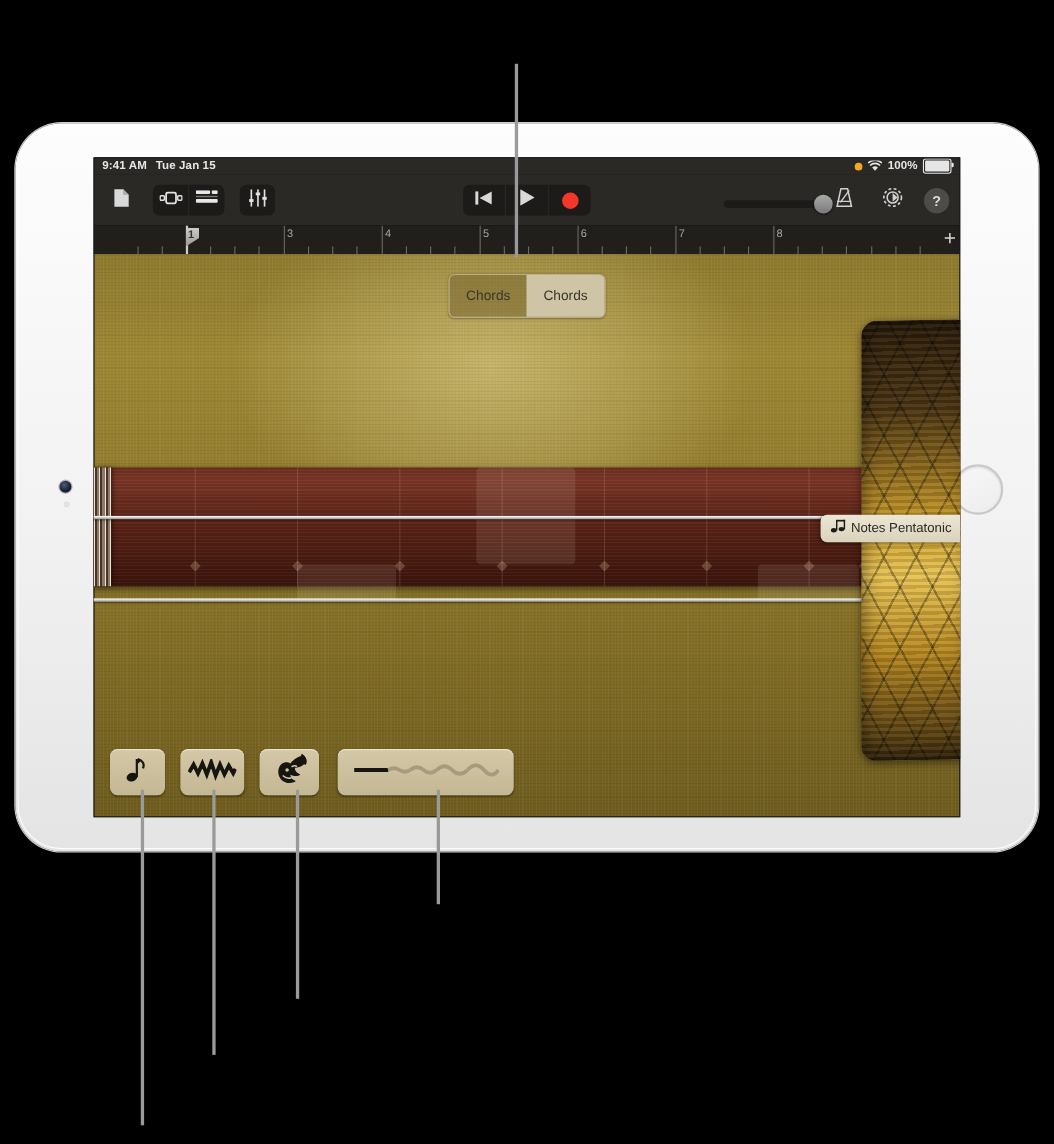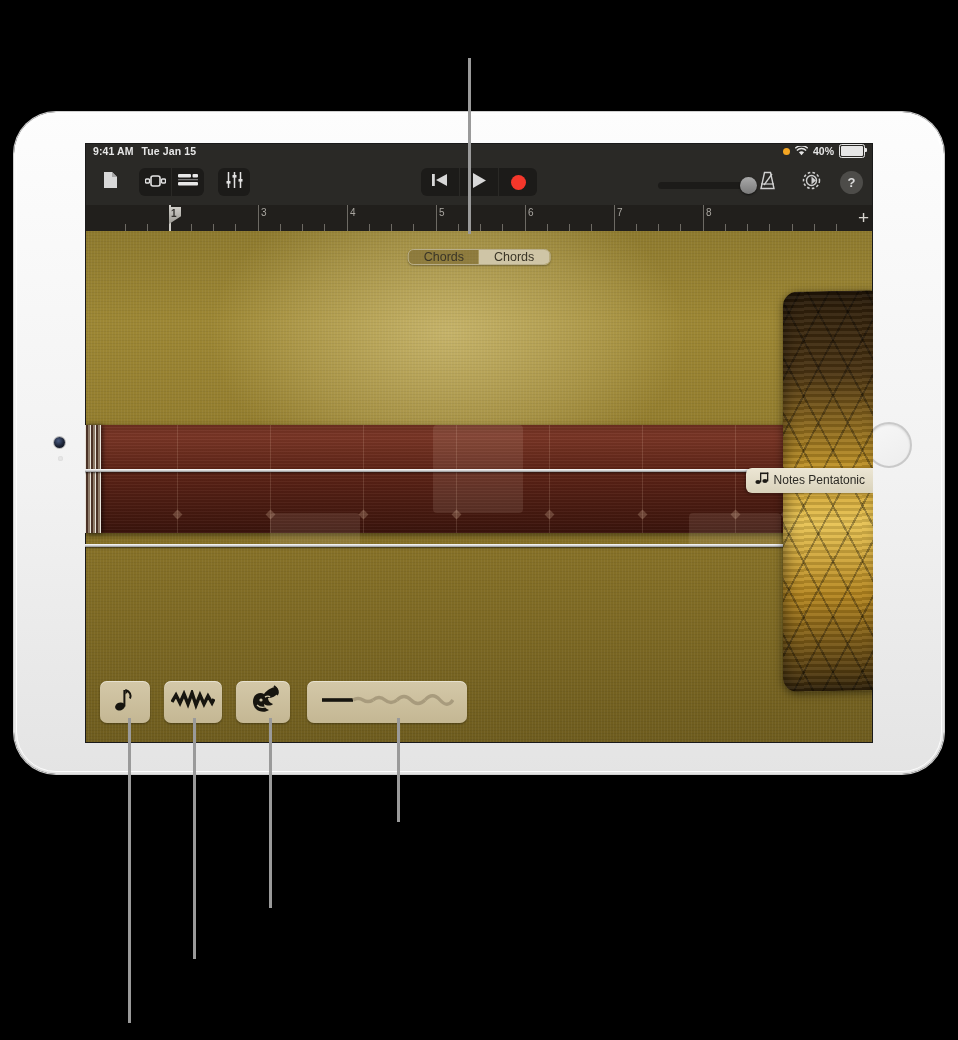--- a/index.html
+++ b/index.html
@@ -86,21 +86,21 @@
   }
   .weave{position:absolute;inset:0;
         background-image:
           repeating-linear-gradient(90deg, rgba(255,255,255,.045) 0 1px, rgba(0,0,0,0) 1px 3px),
           repeating-linear-gradient(0deg, rgba(0,0,0,.05) 0 1px, rgba(0,0,0,0) 1px 3px);
         pointer-events:none;}
 
   .segctl{position:absolute;left:50%;top:18px;transform:translateX(-50%);
         display:flex;border:1px solid #b9ae8a;border-radius:6px;overflow:hidden;z-index:12;
         box-shadow:0 1px 2px rgba(0,0,0,.3);}
-  .segctl div{padding:0 15px;font-size:12.5px;color:#3a3527;text-align:center;}
+  .segctl div{padding:12px 15px;font-size:12.5px;color:#3a3527;text-align:center;}
   .seg-off{background:rgba(120,102,50,.55);color:#e5dfc8;}
   .seg-on{background:#cfc5a6;}
 
   .scale-tab{position:absolute;right:0;top:237px;z-index:14;
         background:linear-gradient(180deg,#ece6d4,#d9d2bb);
         border-radius:6px 0 0 6px;padding:4px 8px 5px 9px;
         font-size:12px;color:#2c2a25;display:flex;align-items:center;gap:5px;
         box-shadow:-1px 1px 3px rgba(0,0,0,.35);}
 
   
@@ -165,21 +165,21 @@
         </div>
         <div class="sb-right">
           <span class="dot-orange"></span>
           <span class="wifi">
             <svg width="13" height="10" viewBox="0 0 13 10">
               <path d="M6.5 9.2 L3.9 6.3 a3.9 3.9 0 0 1 5.2 0 Z" fill="#e6e6e6"></path>
               <path d="M1.9 4.4 a6.6 6.6 0 0 1 9.2 0" stroke="#e6e6e6" stroke-width="1.4" fill="none"></path>
               <path d="M0.2 2.2 a9.2 9.2 0 0 1 12.6 0" stroke="#e6e6e6" stroke-width="1.4" fill="none"></path>
             </svg>
           </span>
-          <span>40%</span>
+          <span>100%</span>
           <span class="batt">
               <i></i>
             </span>
         </div>
       </div>
 
       <div class="toolbar">
 
         <div class="tb-btn">
           <span>

